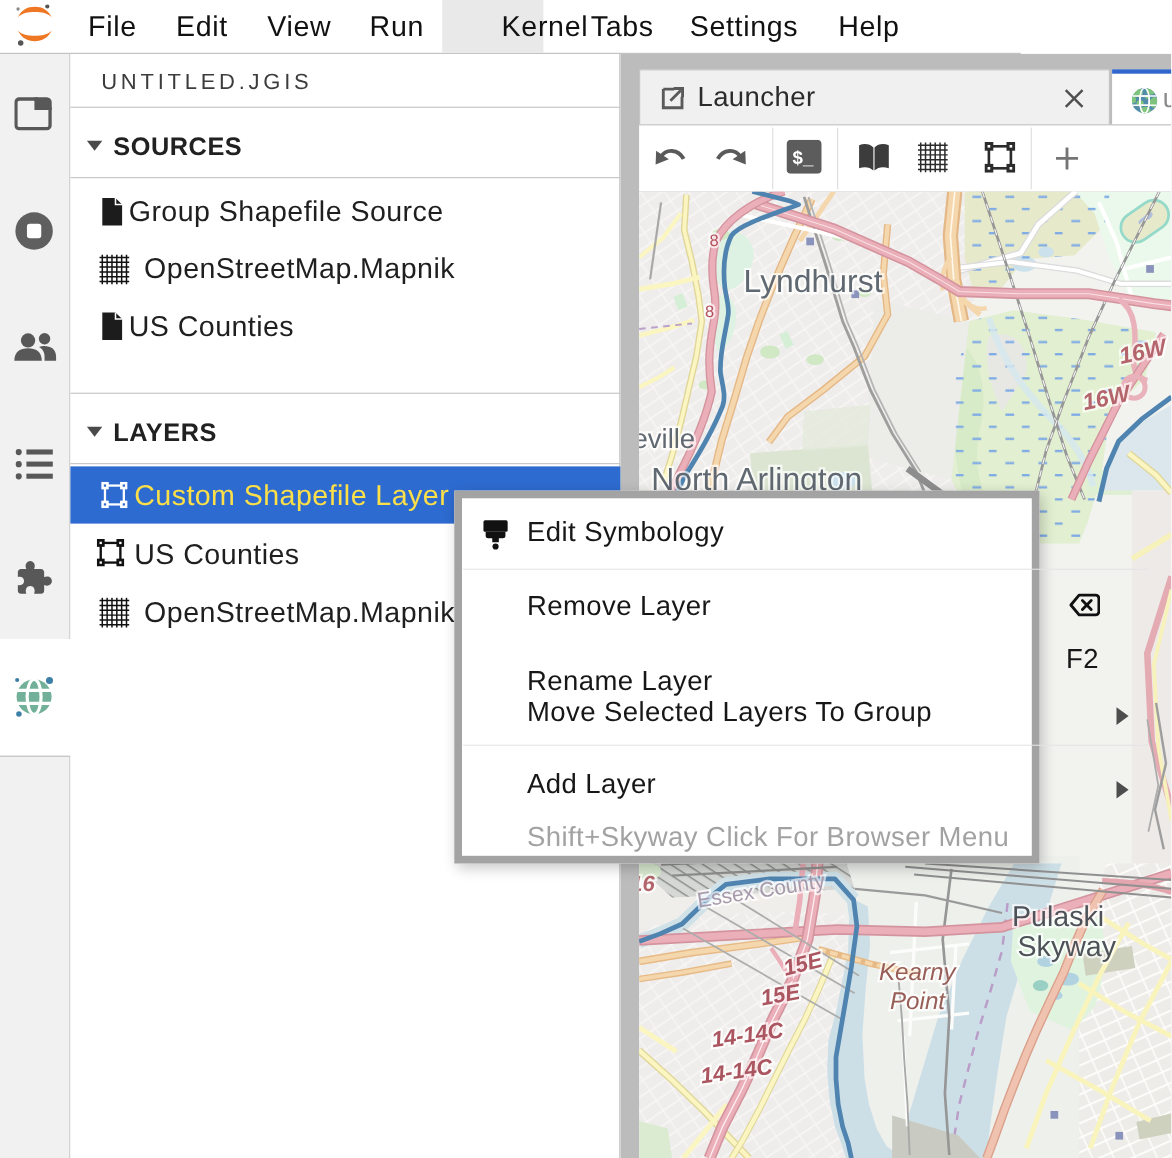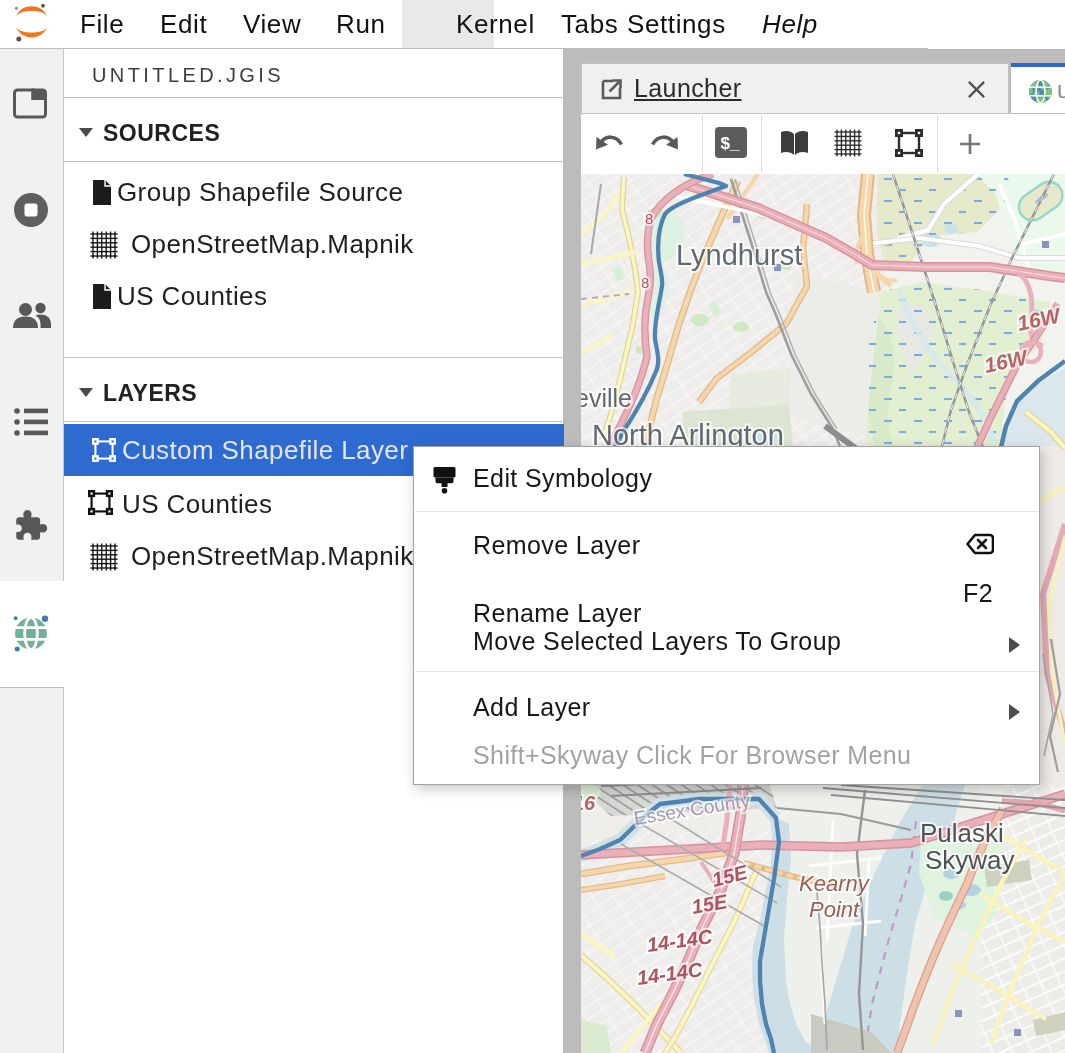--- a/index.html
+++ b/index.html
@@ -18,21 +18,21 @@
   .tri { position:absolute; width:0; height:0; border-left:7px solid transparent; border-right:7px solid transparent; border-top:9px solid #4a4a4a; }
   .prow { position:absolute; font-size:26px; letter-spacing:0.4px; color:#1f1f1f; white-space:nowrap; }
   #selrow { position:absolute; left:0px; top:375px; width:500px; height:52px; background:#2e6bd0; }
   #dock { left:564px; top:49px; width:501px; height:1004px; background:#bcbcbc; }
   #tabLauncher { left:581px; top:63px; width:428px; height:50px; background:#f0f0f0; border:1px solid #c2c2c2; border-bottom:none; z-index:2;}
   #tabActive { left:1011px; top:63px; width:54px; height:50px; background:#fff; border-top:4px solid #3166cc; z-index:2; }
   #tabline { left:581px; top:112px; width:430px; height:2px; background:#c2c2c2; z-index:1; }
   #toolbar { left:581px; top:114px; width:484px; height:60px; background:#fff; z-index:1; }
   .tsep { position:absolute; top:2px; width:1px; height:56px; background:#dcdcdc; }
   #map { left:581px; top:174px; width:484px; height:879px; z-index:1; filter:saturate(0.82) brightness(1.02) blur(0.35px); }
-  #ctx { left:413px; top:446px; width:627px; height:339px; background:#fff; border:1px solid #a3a3a3; box-shadow:2px 4px 12px rgba(0,0,0,.22); z-index:40;padding-left:32px; }
+  #ctx { left:413px; top:446px; width:532px; height:339px; background:#fff; border:7px solid #a3a3a3; box-shadow:2px 4px 12px rgba(0,0,0,.22); z-index:40;padding-left:32px; }
   .ci { position:absolute; left:59px; font-size:25px; letter-spacing:0.4px; color:#171717; white-space:nowrap; }
   .cline { position:absolute; left:1px; width:623px; height:1px; background:#e4e4e4; }
   .carrow { position:absolute; left:595px; width:0; height:0; border-top:8px solid transparent; border-bottom:8px solid transparent; border-left:11px solid #4d4d4d; }
 </style>
 </head>
 <body>
 <div id="app">
   <div class="abs railgray" style="top:49px; height:532px;"></div>
   <div class="abs" style="left:0;top:581px;width:64px;height:106px;background:#fff;"></div>
   <div class="abs railgray" style="top:687px; height:366px; border-top:1px solid #bdbdbd;"></div>
@@ -254,21 +254,21 @@
 </g>
 </svg>
     </div>
 
   <div class="abs" id="tabLauncher">
     <svg class="abs" style="left:18px;top:14px;" width="23" height="23" viewBox="0 0 23 23">
       <path d="M3 3 H13 M20 10 V20 H3 V3" stroke="#5a5a5a" stroke-width="2.6" fill="none"></path>
       <path d="M9.5 13.5 L19 4" stroke="#5a5a5a" stroke-width="2.6" fill="none"></path>
       <path d="M12.5 2.5 H20.5 V10.5" stroke="#5a5a5a" stroke-width="2.6" fill="none"></path>
     </svg>
-    <div class="abs" style="left:52px;top:0;height:40px;line-height:48px;font-size:25px;letter-spacing:0.4px;color:#2b2b2b;text-decoration:underline;">Launcher</div>
+    <div class="abs" style="left:52px;top:0;height:40px;line-height:48px;font-size:25px;letter-spacing:0.4px;color:#2b2b2b;">Launcher</div>
     <svg class="abs" style="left:384px;top:15px;" width="21" height="21" viewBox="0 0 22 22">
       <path d="M3 3 L19 19 M19 3 L3 19" stroke="#4f4f4f" stroke-width="2.3"></path>
     </svg>
   </div>
   <div class="abs" id="tabActive">
     <svg class="abs" style="left:15px;top:10px;" width="29" height="29" viewBox="0 0 36 36">
       <clipPath id="egc">
           <circle cx="18" cy="18" r="14.2"></circle>
         </clipPath>
       <circle cx="18" cy="18" r="14.2" fill="#528cab"></circle>
@@ -349,23 +349,23 @@
       <path d="M3.2 23.8 C6.5 30.6, 12 33.4, 18.6 33.4 C25.2 33.4, 30.8 30.6, 34 23.8 C30.2 27.7, 25 28.6, 18.6 28.6 C12.2 28.6, 7 27.7, 3.2 23.8 Z" fill="#ef7622"></path>
       <circle cx="30" cy="1.8" r="1.9" fill="#555"></circle>
       <circle cx="3.4" cy="4.2" r="1.5" fill="#8a8a8a"></circle>
       <circle cx="5.8" cy="35" r="2.5" fill="#555"></circle>
     </svg>
     <span class="mitem" style="left:80px;">File</span>
     <span class="mitem" style="left:160px;">Edit</span>
     <span class="mitem" style="left:243px;">View</span>
     <span class="mitem" style="left:336px;">Run</span>
     <span class="mitem" style="left:420px;margin-left:36px;">Kernel</span>
-    <span class="mitem" style="left:537px;margin-left:24px;">Tabs</span>
+    <span class="mitem" style="left:537px;">Tabs</span>
     <span class="mitem" style="left:627px;">Settings</span>
-    <span class="mitem" style="left:762px;font-style:italic;">Help</span>
+    <span class="mitem" style="left:762px;">Help</span>
   </div>
 
   <svg class="abs" style="left:13px;top:88px;" width="37" height="31" viewBox="0 0 37 31">
     <path d="M4.5 2 H20 V10.5 H32.5 V26 C32.5 27.6 31.3 29 29.5 29 H4.5 C2.9 29 1.5 27.6 1.5 26 V5 C1.5 3.4 2.9 2 4.5 2 Z" fill="none" stroke="#585858" stroke-width="3"></path>
     <path d="M20 2 H29.5 C31.3 2 32.5 3.4 32.5 5 V10.5 H20 Z" fill="#585858" stroke="#585858" stroke-width="3"></path>
   </svg>
   <svg class="abs" style="left:13px;top:192px;" width="36" height="36" viewBox="0 0 36 36">
     <circle cx="18" cy="18" r="17" fill="#5f5f5f"></circle>
     <rect x="11.5" y="11.5" width="13" height="13" rx="2.5" fill="#fff"></rect>
   </svg>
@@ -441,21 +441,21 @@
           <rect x="4" y="4" width="20" height="20" fill="none" stroke="#fff" stroke-width="2.4"></rect>
           <rect x="0" y="0" width="8" height="8" fill="#fff"></rect>
           <rect x="2.8" y="2.8" width="2.4" height="2.4" fill="#2e6bd0"></rect>
           <rect x="20" y="0" width="8" height="8" fill="#fff"></rect>
           <rect x="22.8" y="2.8" width="2.4" height="2.4" fill="#2e6bd0"></rect>
           <rect x="0" y="20" width="8" height="8" fill="#fff"></rect>
           <rect x="2.8" y="22.8" width="2.4" height="2.4" fill="#2e6bd0"></rect>
           <rect x="20" y="20" width="8" height="8" fill="#fff"></rect>
           <rect x="22.8" y="22.8" width="2.4" height="2.4" fill="#2e6bd0"></rect>
         </svg>
-      <div class="abs" style="left:58px;top:0;height:60px;line-height:52px;font-size:26px;letter-spacing:0.4px;color:#e5e5e5;white-space:nowrap;">Custom Shapefile Layer</div>
+      <div class="abs" style="left:58px;top:0;height:60px;line-height:52px;font-size:26px;letter-spacing:0.4px;color:#fde047;white-space:nowrap;">Custom Shapefile Layer</div>
     </div>
     <svg class="abs" style="left:24px;top:441px;" width="25" height="25" viewBox="0 0 28 28">
         <rect x="4" y="4" width="20" height="20" fill="none" stroke="#111" stroke-width="2.4"></rect>
         <rect x="0" y="0" width="8" height="8" fill="#111"></rect>
         <rect x="2.8" y="2.8" width="2.4" height="2.4" fill="#fff"></rect>
         <rect x="20" y="0" width="8" height="8" fill="#111"></rect>
         <rect x="22.8" y="2.8" width="2.4" height="2.4" fill="#fff"></rect>
         <rect x="0" y="20" width="8" height="8" fill="#111"></rect>
         <rect x="2.8" y="22.8" width="2.4" height="2.4" fill="#fff"></rect>
         <rect x="20" y="20" width="8" height="8" fill="#111"></rect>

